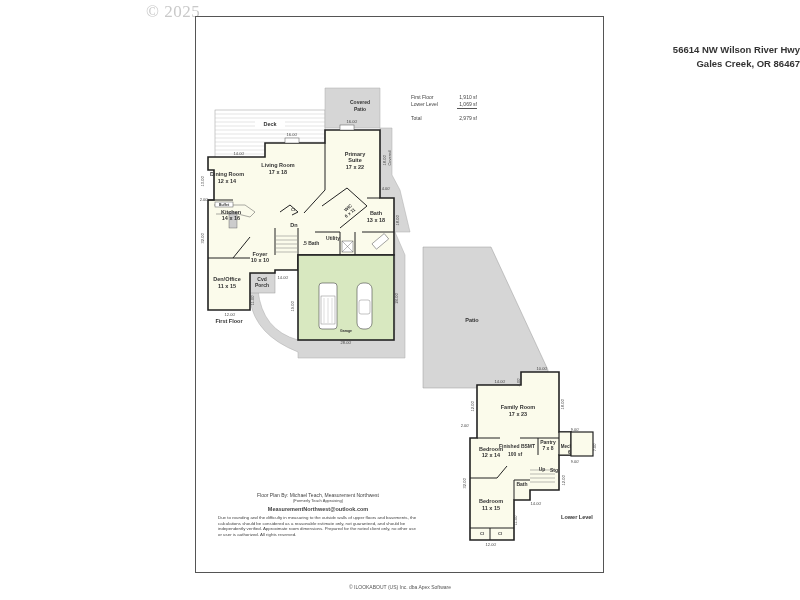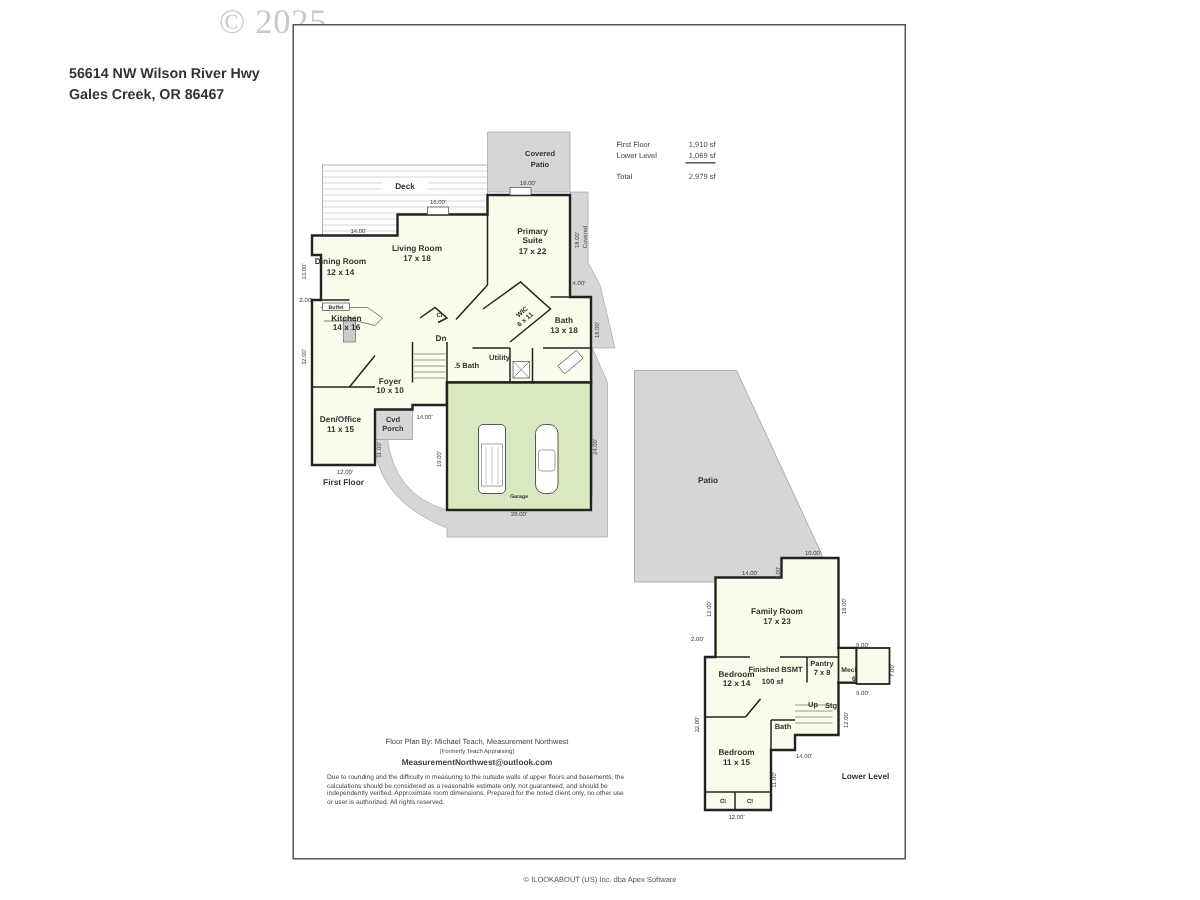--- a/index.html
+++ b/index.html
@@ -1,20 +1,20 @@
 <!DOCTYPE html>
 <html><head>
 <meta charset="utf-8">
 <style>
   * { box-sizing: border-box; margin: 0; padding: 0; }
   html, body { width: 800px; height: 600px; background: #ffffff; overflow: hidden; }
   body { position: relative; font-family: "Liberation Sans", sans-serif; color: #222; }
-  .watermark { position: absolute; left: 146px; top: 2px; font-family: "Liberation Serif", serif; font-size: 23px; color: #c9c9c9; letter-spacing: 0.5px; }
+  .watermark { position: absolute; left: 146px; top: 2px; font-family: "Liberation Serif", serif; font-size: 17px; color: #c9c9c9; letter-spacing: 0.5px; }
   .sheet { position: absolute; left: 195px; top: 16px; width: 409px; height: 557px; border: 1px solid #555; background: #fff; }
-  .title { position: absolute; left: 0; width: 800px; text-align: left; font-weight: bold; font-size: 9.5px; color: #333; padding-left: 46px; }
+  .title { position: absolute; left: 0; width: 800px; text-align: right; font-weight: bold; font-size: 9.5px; color: #333; padding-left: 46px; }
   .t1 { top: 44px; } .t2 { top: 58px; }
   .areas { position: absolute; left: 411px; top: 94px; font-size: 5px; color: #444; line-height: 7px; }
   .areas .row { display: flex; width: 66px; justify-content: space-between; }
   .areas .rule { border-top: 0.5px solid #555; width: 20px; margin-left: 46px; }
   .areas .total { margin-top: 6px; }
   svg.plan { position: absolute; left: 0; top: 0; }
   .lbl { font-family: "Liberation Sans", sans-serif; font-weight: bold; fill: #333; text-anchor: middle; }
   .dim { font-family: "Liberation Sans", sans-serif; fill: #444; font-size: 4px; text-anchor: middle; }
   .credits { position: absolute; left: 218px; top: 492px; width: 200px; font-size: 5px; color: #444; }
   .credits .c1 { text-align: center; }

